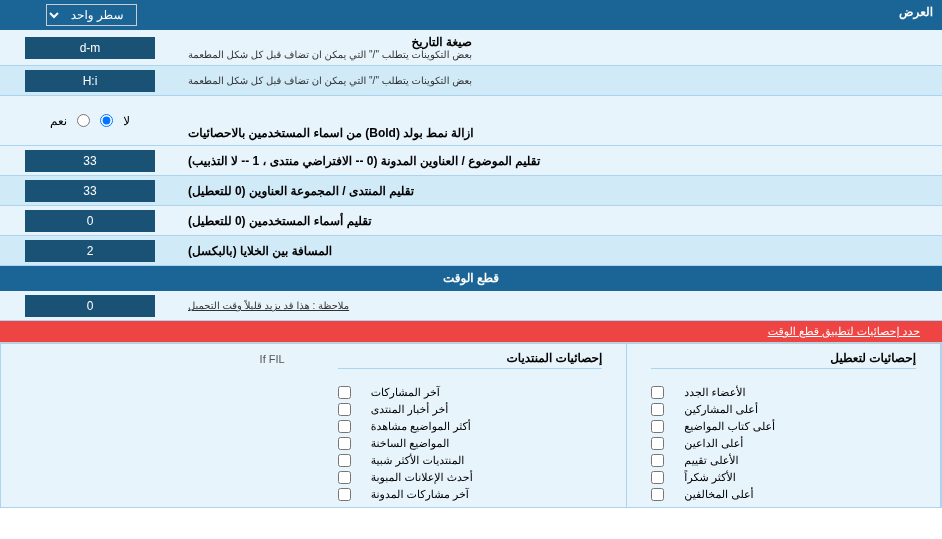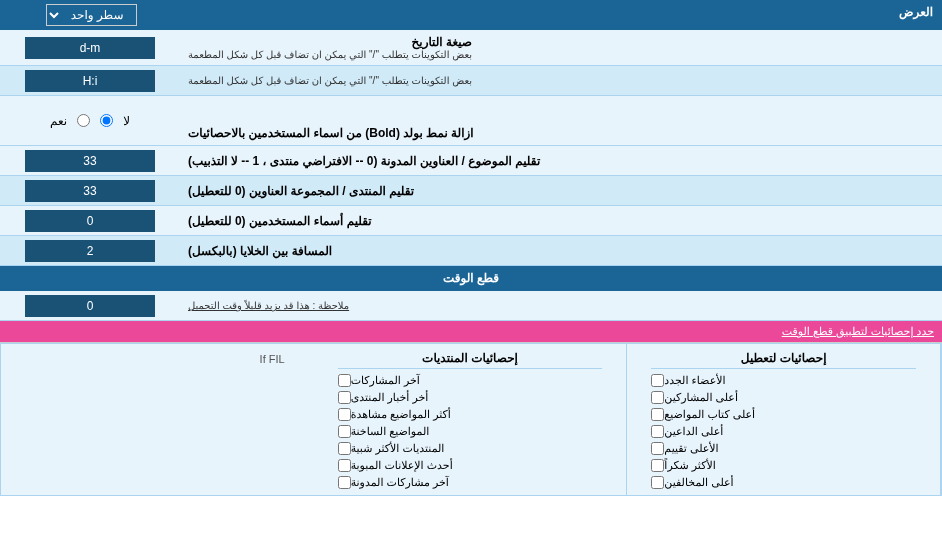--- a/index.html
+++ b/index.html
@@ -127,40 +127,39 @@
       flex: 1;
       padding: 4px 24px;
       border-right: 1px solid #aad4ef;
     }
     .checkbox-col:last-child {
       border-right: none;
     }
     .checkbox-col-header {
       color: #000;
       font-weight: bold;
-      text-align: center;
       padding: 3px 0;
       border-bottom: 1px solid #aad4ef;
-      margin-bottom: 3px;
+      margin-bottom: 15px;
     }
     .checkbox-item {
       display: flex;
       align-items: center;
       justify-content: flex-end;
       padding: 2px 0;
-      gap: 0;
+      gap: 20px;
       font-size: 11px;
       color: #000;
     }
     .checkbox-item input[type="checkbox"] {
       margin: 0;
     }
     .apply-row {
-      background: #ec4899;
-      padding: 4px 8px;
+      background: #ef4444;
+      padding: 4px 22px;
       color: #fff;
       text-align: right;
       font-size: 11px;
       border-bottom: 1px solid #ccc;
     }
     .apply-row a {
       color: #fff;
       text-decoration: underline;
       cursor: pointer;
     }

